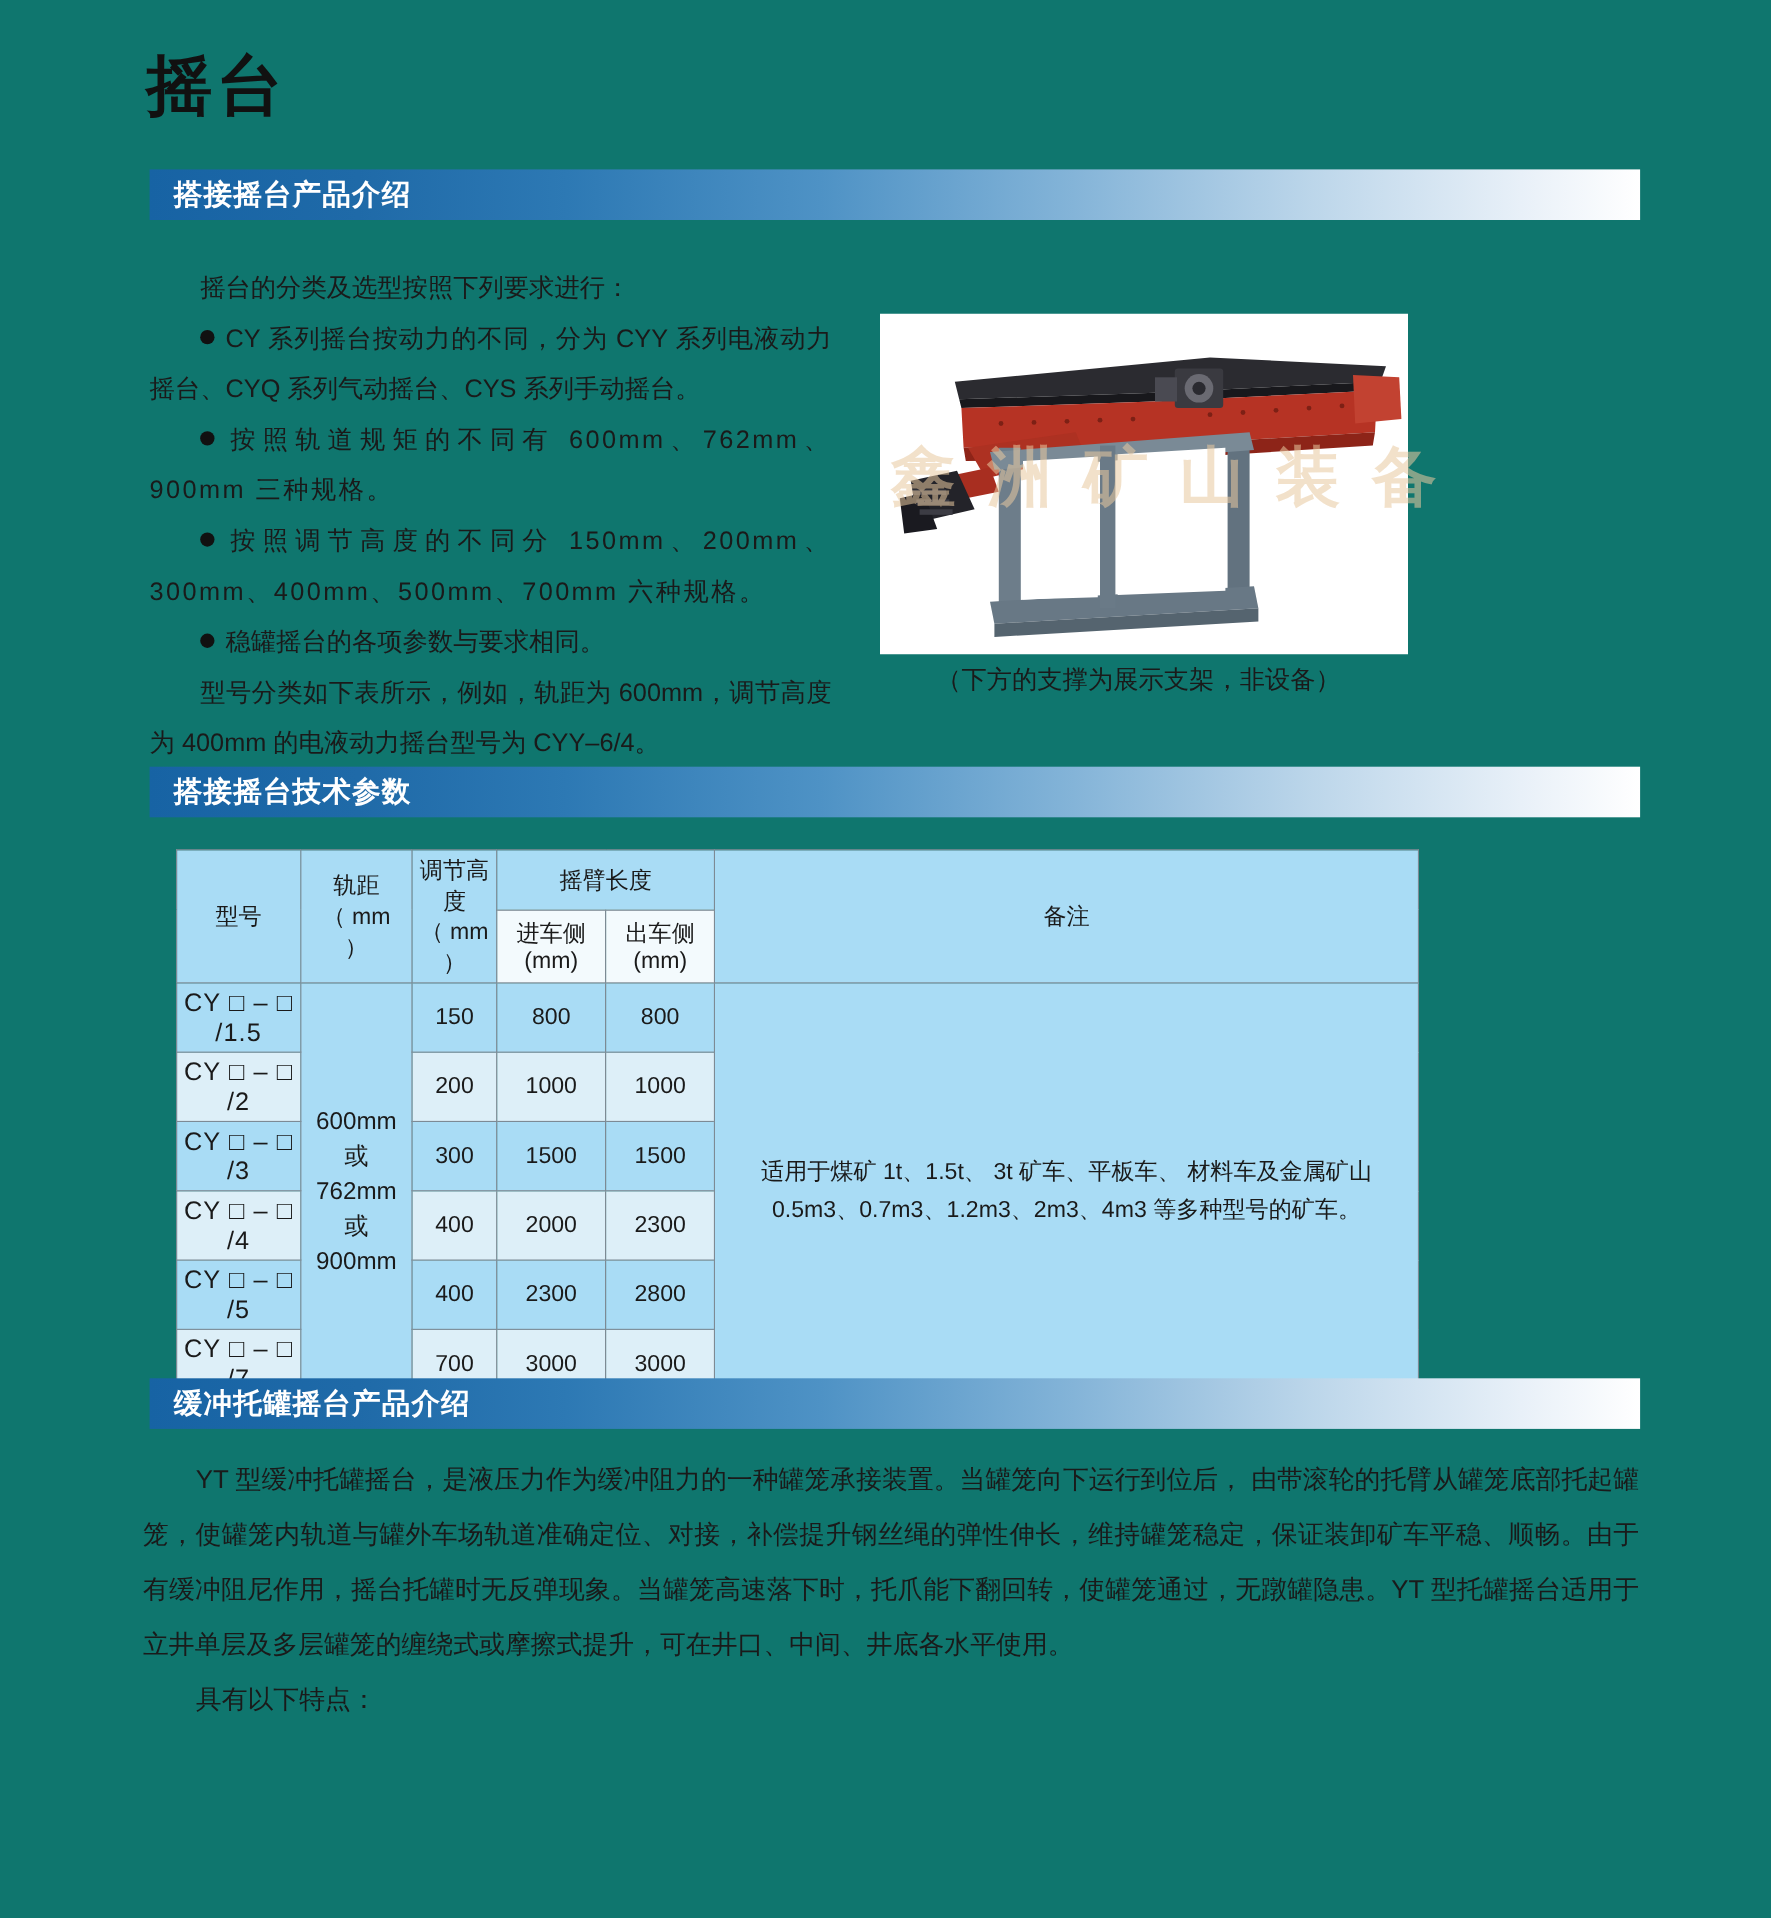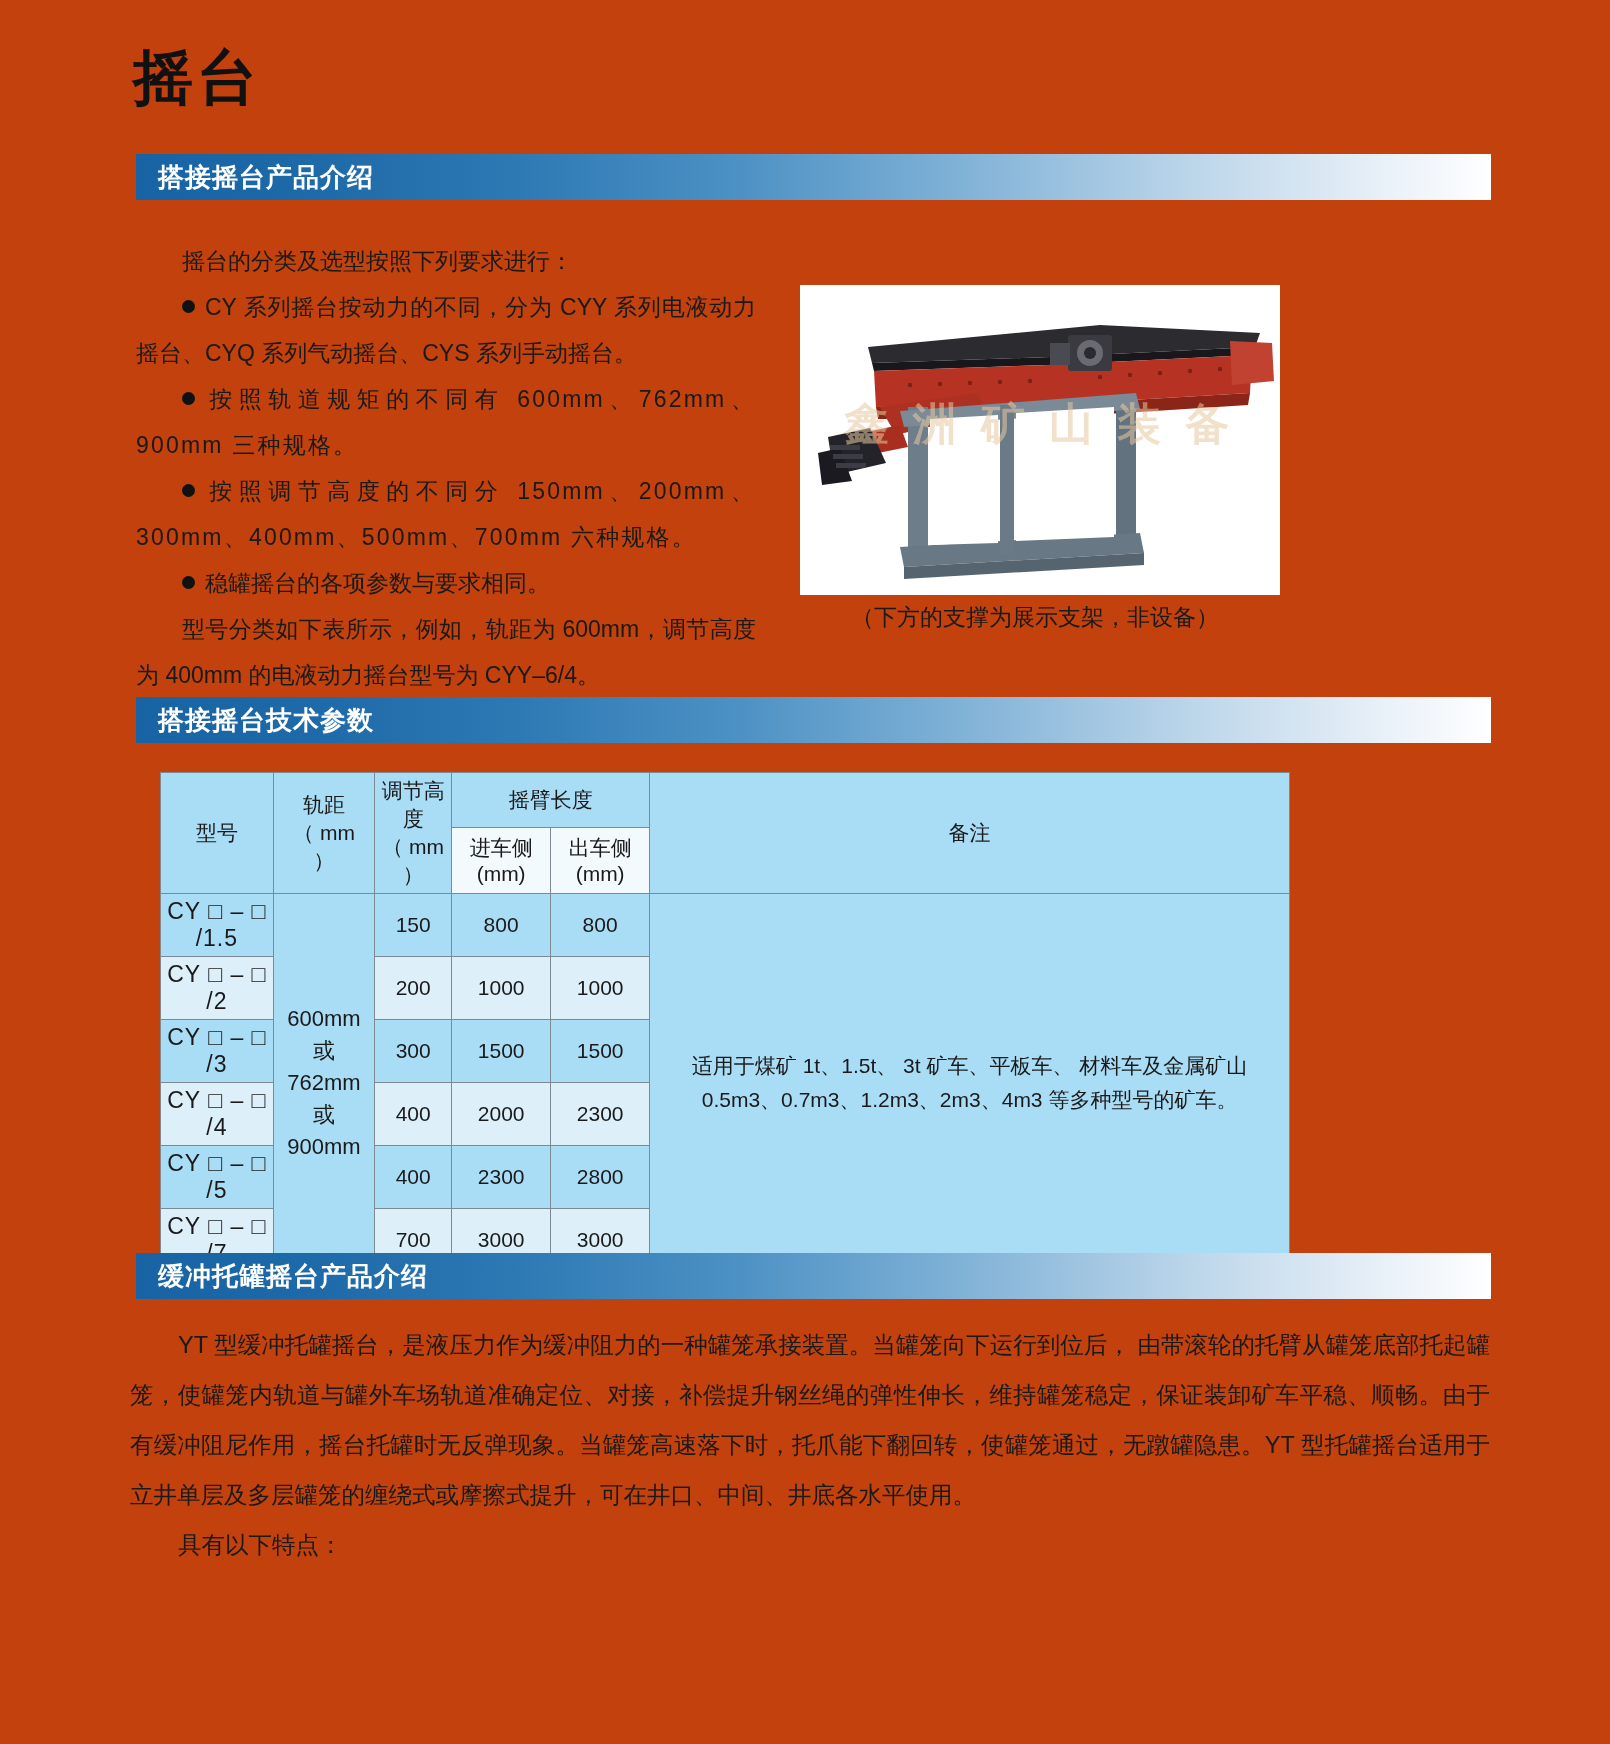--- a/index.html
+++ b/index.html
@@ -8,21 +8,21 @@
     height: 1744px;
     background: #ffffff;
     font-family: "Liberation Sans", "DejaVu Sans", sans-serif;
     color: #1a1a1a;
     overflow: hidden;
   }
   .page {
     position: relative;
     width: 1610px;
     height: 1744px;
-    background: #c2410c;
+    background: #0f766e;
   }
 
   
   .page-title {
     position: absolute;
     left: 133px;
     top: 48px;
     font-size: 60px;
     font-weight: bold;
     letter-spacing: 4px;
@@ -92,21 +92,21 @@
     width: 480px;
     height: 310px;
   }
   .photo svg { display:block; width:100%; height:100%; }
   .watermark {
     position: absolute;
     left: 810px;
     top: 395px;
     width: 460px;
     text-align: center;
-    font-size: 44px;
+    font-size: 59px;
     font-weight: bold;
     color: #e8c9a0;
     opacity: .55;
     letter-spacing: 6px;
     pointer-events: none;
     white-space: nowrap;
   }
   .photo-caption {
     position: absolute;
     left: 790px;

